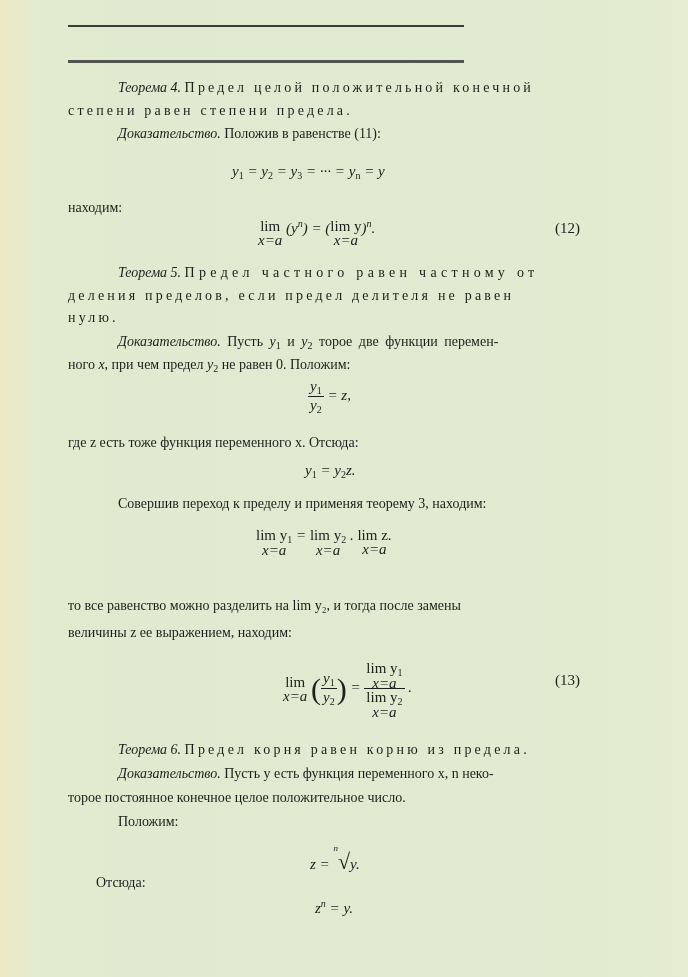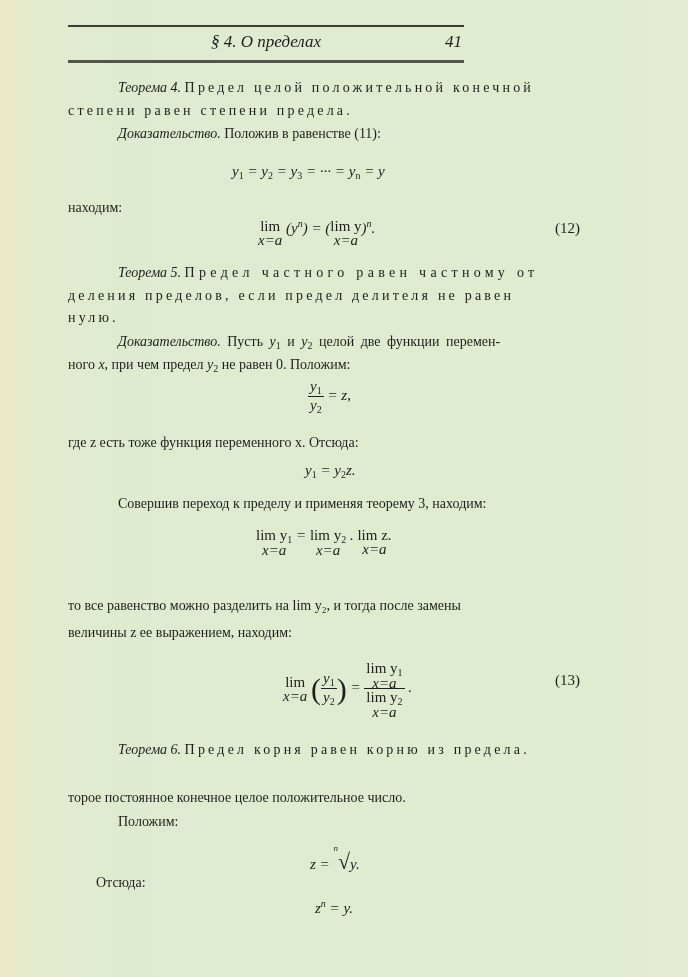--- a/index.html
+++ b/index.html
@@ -31,24 +31,20 @@
   .frac .num { display: block; border-bottom: 1px solid #1d1f1c; padding: 0 2px; }
   .frac .den { display: block; padding: 0 2px; }
   .paren { font-size: 30px; font-style: normal; vertical-align: middle; font-weight: 100; }
 </style>
 </head>
 <body>
 
 <div class="page">
 
   <div class="rule top"></div>
-  <div class="header">
-    <span class="title">§ 4. О пределах</span>
-    <span class="pnum">41</span>
-  </div>
   <div class="rule bot"></div>
 
   <div class="line" style="top:80px;left:118px;">
     <span class="ital">Теорема 4.</span>
     <span class="sp">Предел целой положительной конечной</span>
   </div>
   <div class="line sp" style="top:103px;left:68px;">степени равен степени предела.</div>
 
   <div class="line" style="top:126px;left:118px;">
     <span class="ital">Доказательство.</span>
@@ -72,21 +68,21 @@
   </div>
   <div class="line sp" style="top:288px;left:68px;">деления пределов, если предел делителя не равен</div>
   <div class="line sp" style="top:310px;left:68px;">нулю.</div>
 
   <div class="line" style="top:334px;left:118px;word-spacing:3px;">
     <span class="ital">Доказательство.</span>
     <span>Пусть</span>
     <span class="ital">y<span class="sub">1</span></span>
     <span>и</span>
     <span class="ital">y<span class="sub">2</span></span>
-    <span>целой две функции перемен-</span>
+    <span>торое две функции перемен-</span>
   </div>
   <div class="line" style="top:357px;left:68px;">
     <span>ного</span>
     <span class="ital">x</span><span>, при чем предел</span>
     <span class="ital">y<span class="sub">2</span></span>
     <span>не равен 0. Положим:</span>
   </div>
 
   <div class="math" style="top:378px;left:308px;">
     <span class="frac"><span class="num">y<span class="sub">1</span></span><span class="den">y<span class="sub">2</span></span></span> = z,
@@ -111,20 +107,24 @@
     <span class="lim" style="margin-top:14px;">lim<span class="under">x=a</span></span>
     <span class="paren">(</span><span class="frac"><span class="num" style="border:none;">y<span class="sub">1</span></span><span class="den" style="border-top:1px solid #1d1f1c;">y<span class="sub">2</span></span></span><span class="paren">)</span> =
     <span class="frac"><span class="num"><span class="lim">lim y<span class="sub">1</span><span class="under">x=a</span></span></span><span class="den"><span class="lim">lim y<span class="sub">2</span><span class="under">x=a</span></span></span></span> .
   </div>
   <div class="eqnum" style="top:672px;">(13)</div>
 
   <div class="line" style="top:742px;left:118px;">
     <span class="ital">Теорема 6.</span>
     <span class="sp">Предел корня равен корню из предела.</span>
   </div>
+  <div class="line" style="top:766px;left:118px;">
+    <span class="ital">Доказательство.</span>
+    <span>Пусть y есть функция переменного x, n неко-</span>
+  </div>
   <div class="line" style="top:790px;left:68px;">торое постоянное конечное целое положительное число.</div>
   <div class="line" style="top:814px;left:118px;">Положим:</div>
 
   <div class="math" style="top:843px;left:310px;">
     z = <span style="font-size:9px;vertical-align:18px;">n</span><span style="font-size:22px;font-style:normal;">√</span>y.
   </div>
 
   <div class="line" style="top:875px;left:96px;">Отсюда:</div>
 
   <div class="math" style="top:898px;left:315px;">

